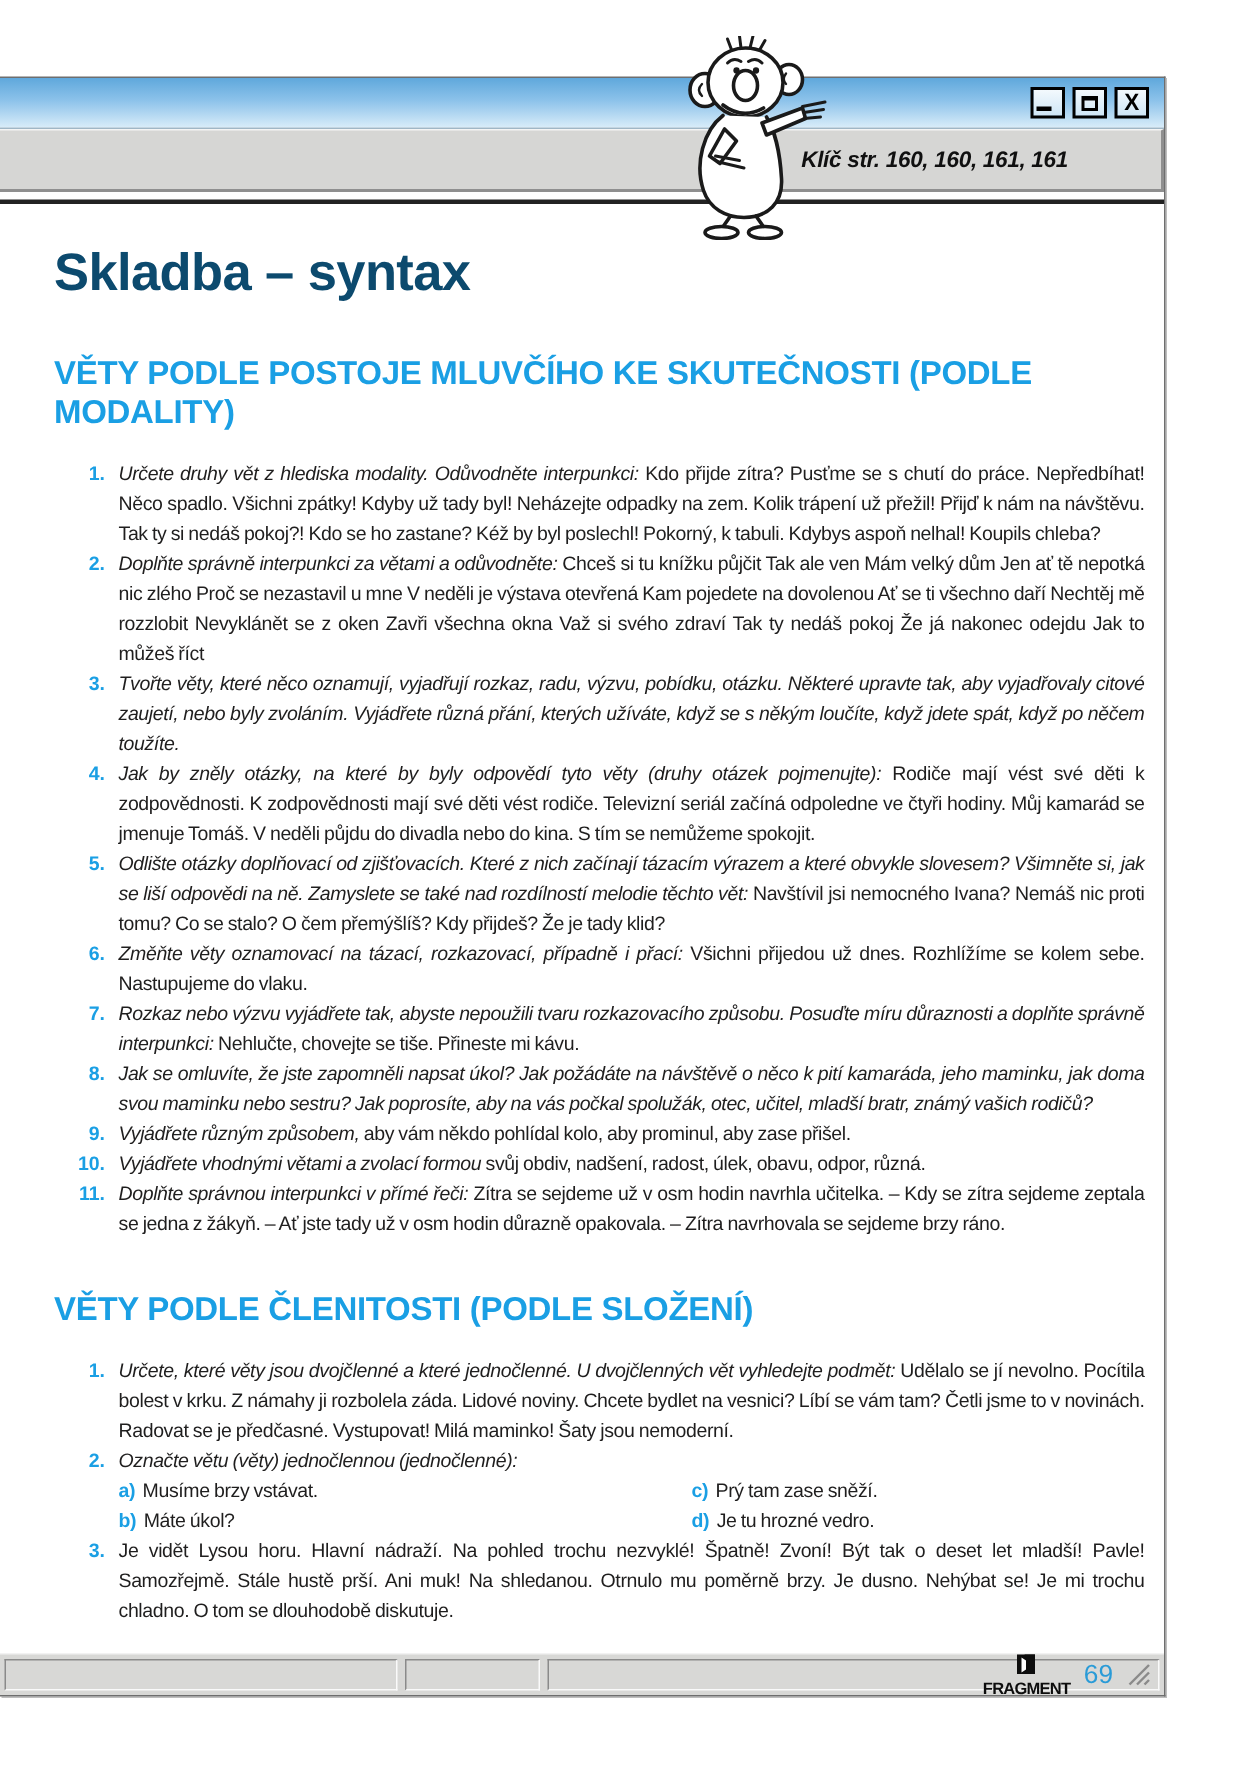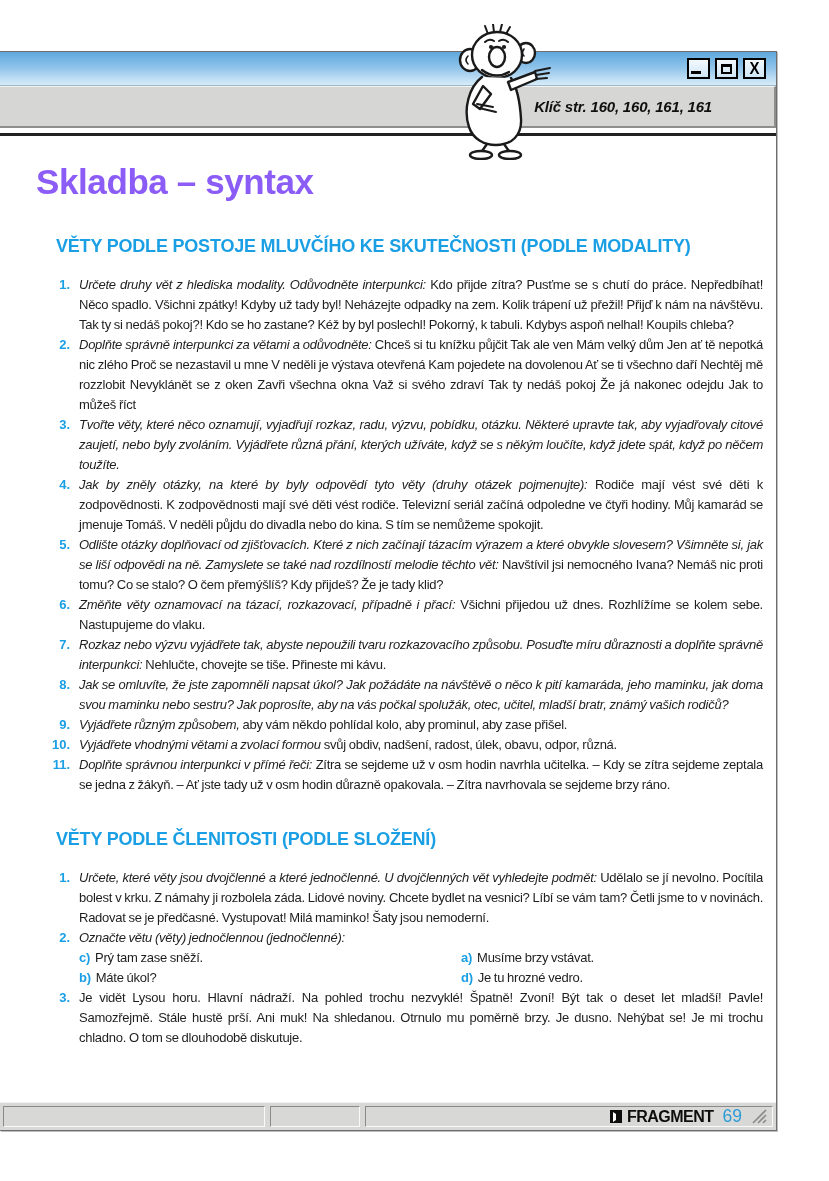--- a/index.html
+++ b/index.html
@@ -36,24 +36,24 @@
     display:flex;align-items:center;justify-content:flex-end;padding-right:62px;
   }
   .klic{font-weight:bold;font-style:italic;font-size:15px;color:#101010;letter-spacing:-0.2px;}
   .separator{height:5px;flex:0 0 5px;background:#ffffff;border-bottom:3px solid #222;}
   
   .content{
     flex:1;background:#fff;padding:0 13px 0 36px;overflow:hidden;position:relative;
     color:#1f1e1e;
   }
   .page-title{
-    font-size:35px;font-weight:bold;color:#8b5cf6;margin:26px 0 0 0;letter-spacing:-0.4px;
+    font-size:35px;font-weight:bold;color:#0c4a6e;margin:26px 0 0 0;letter-spacing:-0.4px;
   }
   .sec-heading{
-    color:#1a9fe4;font-weight:bold;font-size:18px;margin-top:34px;letter-spacing:-0.2px;margin-left:20px;
+    color:#1a9fe4;font-weight:bold;font-size:22px;margin-top:34px;letter-spacing:-0.2px;
   }
   .ex-list{margin-top:18px;}
   .ex{display:flex;}
   .ex .num{
     flex:0 0 34px;text-align:right;padding-right:9px;color:#1a9fe4;font-weight:bold;
     font-size:13px;line-height:20px;
   }
   .ex .body{
     flex:1;font-size:13px;line-height:20px;text-align:justify;
     letter-spacing:-0.25px;word-spacing:-0.5px;
@@ -66,21 +66,21 @@
     height:28px;flex:0 0 28px;background:#d8d8d6;border-top:1px solid #f2f2f2;
     box-sizing:border-box;display:flex;align-items:stretch;gap:5px;padding:3px 3px;
   }
   .pane{
     box-sizing:border-box;border:1px solid;border-color:#8a8a8a #fafafa #fafafa #8a8a8a;
     background:#d8d8d6;
   }
   .pane1{width:262px;}
   .pane2{width:90px;}
   .pane3{flex:1;display:flex;align-items:center;justify-content:flex-end;gap:9px;padding:0 4px;}
-  .brand{display:flex;align-items:center;gap:3px;font-weight:bold;font-size:16px;color:#0d0d0d;letter-spacing:-0.5px;}
+  .brand{display:flex;align-items:center;gap:3px;font-weight:bold;font-size:11px;color:#0d0d0d;letter-spacing:-0.5px;flex-direction:column;}
   .pagenum{color:#2a9bd7;font-weight:normal;font-size:17.5px;}
   
   .mascot{position:absolute;left:436px;top:24px;width:120px;height:136px;z-index:6;}
 </style>
 </head>
 <body>
 
 <div class="window">
   <div class="titlebar">
     <div class="winbtn">
@@ -175,22 +175,22 @@
             <span class="num">1.</span>
             <div class="body">
               <div><em>Určete, které věty jsou dvojčlenné a které jednočlenné. U dvojčlenných vět vyhledejte podmět:</em> <span>Udělalo se jí nevolno. Pocítila bolest v krku. Z námahy ji rozbolela záda. Lidové noviny. Chcete bydlet na vesnici? Líbí se vám tam? Četli jsme to v novinách. Radovat se je předčasné. Vystupovat! Milá maminko! Šaty jsou nemoderní.</span></div>
             </div>
           </div>
           <div class="ex">
             <span class="num">2.</span>
             <div class="body">
               <div><em>Označte větu (věty) jednočlennou (jednočlenné):</em></div>
               <div class="options">
+                <div class="option"><span class="label">a)</span><span>Musíme brzy vstávat.</span></div>
                 <div class="option"><span class="label">c)</span><span>Prý tam zase sněží.</span></div>
-                <div class="option"><span class="label">a)</span><span>Musíme brzy vstávat.</span></div>
                 <div class="option"><span class="label">b)</span><span>Máte úkol?</span></div>
                 <div class="option"><span class="label">d)</span><span>Je tu hrozné vedro.</span></div>
               </div>
             </div>
           </div>
           <div class="ex">
             <span class="num">3.</span>
             <div class="body">
               <div><span>Je vidět Lysou horu. Hlavní nádraží. Na pohled trochu nezvyklé! Špatně! Zvoní! Být tak o deset let mladší! Pavle! Samozřejmě. Stále hustě prší. Ani muk! Na shledanou. Otrnulo mu poměrně brzy. Je dusno. Nehýbat se! Je mi trochu chladno. O tom se dlouhodobě diskutuje.</span></div>
             </div>

